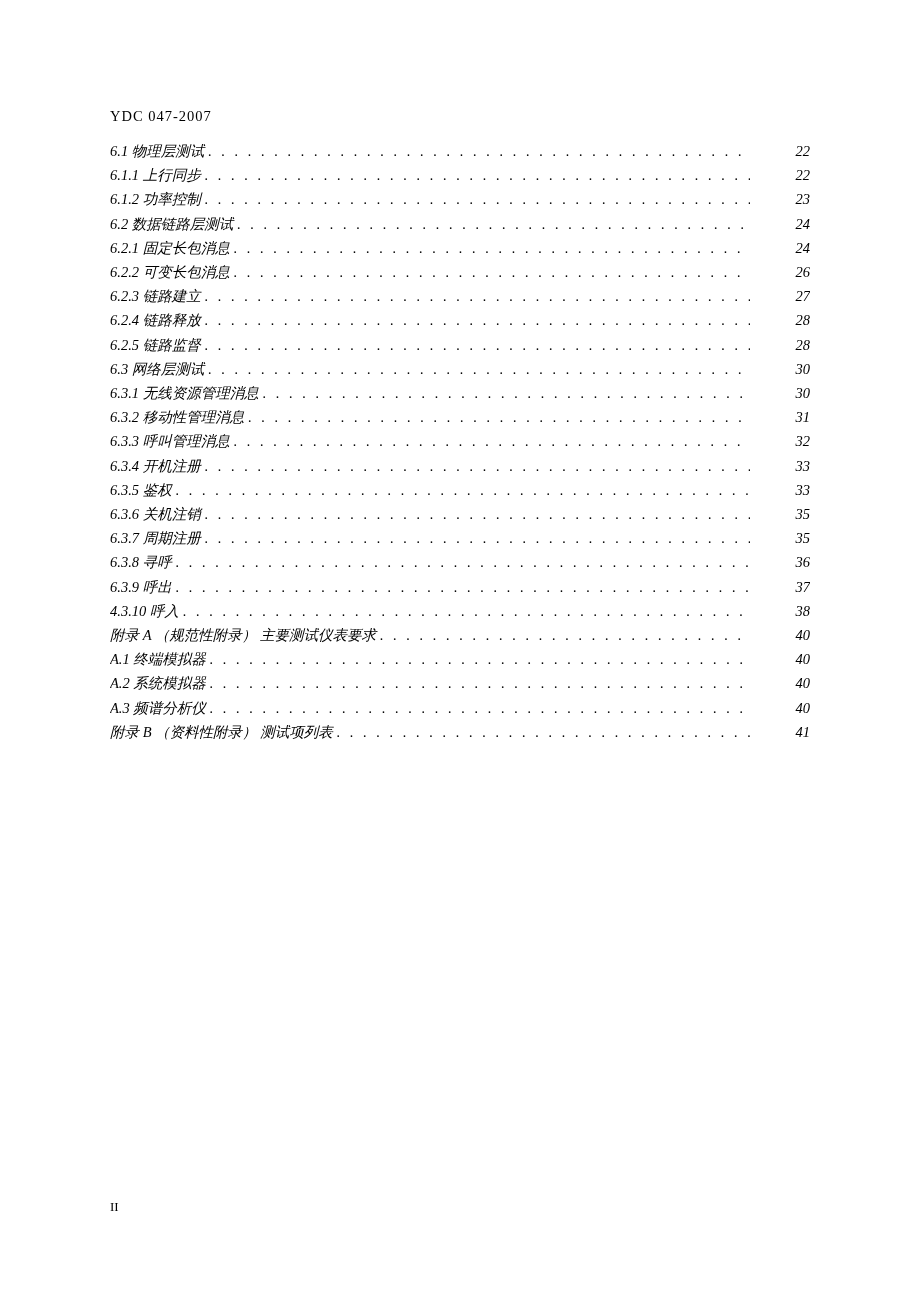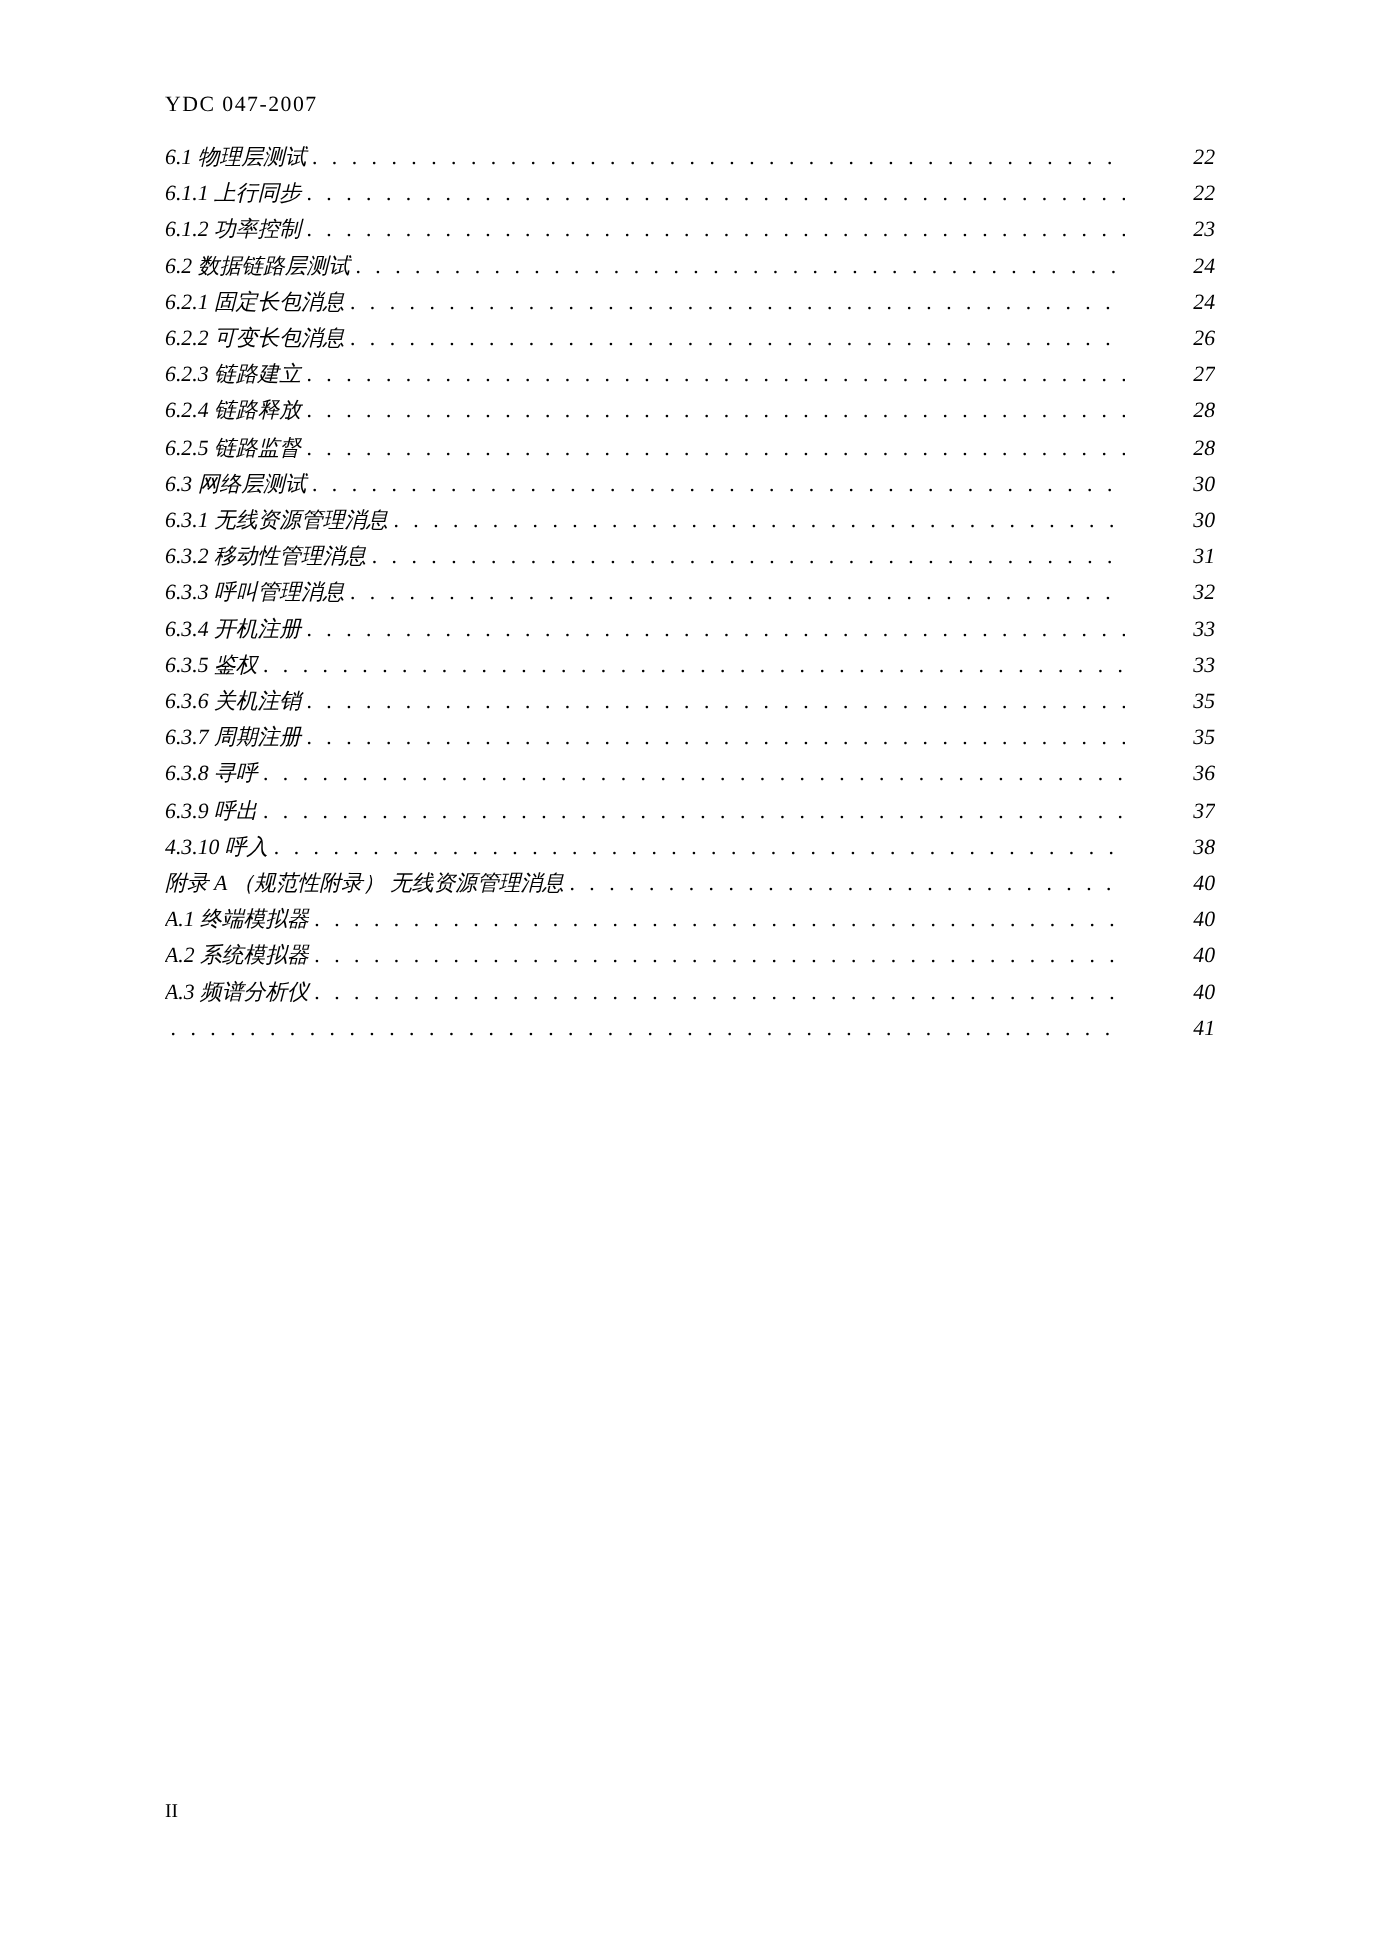--- a/index.html
+++ b/index.html
@@ -6,21 +6,21 @@
     body {
       width: 920px;
       height: 1300px;
       background: #fff;
       font-family: "SimSun", "宋体", serif;
       font-size: 14.5px;
       color: #000;
       position: relative;
     }
     .page {
-      padding: 62px 110px 0 110px;
+      padding: 108px 110px 0 110px;
     }
     .doc-header {
       font-size: 14.5px;
       margin-bottom: 14px;
       letter-spacing: 1px;
     }
     .toc-line {
       display: flex;
       align-items: baseline;
       line-height: 1.67;
@@ -155,39 +155,40 @@
         <span class="toc-label">6.3.9 呼出</span>
         <span class="toc-leader"></span>
         <span class="toc-page">37</span>
       </div>
       <div class="toc-line">
         <span class="toc-label">4.3.10 呼入</span>
         <span class="toc-leader"></span>
         <span class="toc-page">38</span>
       </div>
       <div class="toc-line">
-        <span class="toc-label">附录 A （规范性附录） 无线资源管理消息</span>
+        <span class="toc-label">附录 A （规范性附录） 主要测试仪表要求</span>
         <span class="toc-leader"></span>
         <span class="toc-page">40</span>
       </div>
       <div class="toc-line">
         <span class="toc-label">A.1 终端模拟器</span>
         <span class="toc-leader"></span>
         <span class="toc-page">40</span>
       </div>
       <div class="toc-line">
         <span class="toc-label">A.2 系统模拟器</span>
         <span class="toc-leader"></span>
         <span class="toc-page">40</span>
       </div>
       <div class="toc-line">
         <span class="toc-label">A.3 频谱分析仪</span>
         <span class="toc-leader"></span>
         <span class="toc-page">40</span>
       </div>
       <div class="toc-line">
+        <span class="toc-label">附录 B （资料性附录） 测试项列表</span>
         <span class="toc-leader"></span>
         <span class="toc-page">41</span>
       </div>
     </div>
 </div>
 
 <div class="page-no">II</div>
 
 </body></html>

